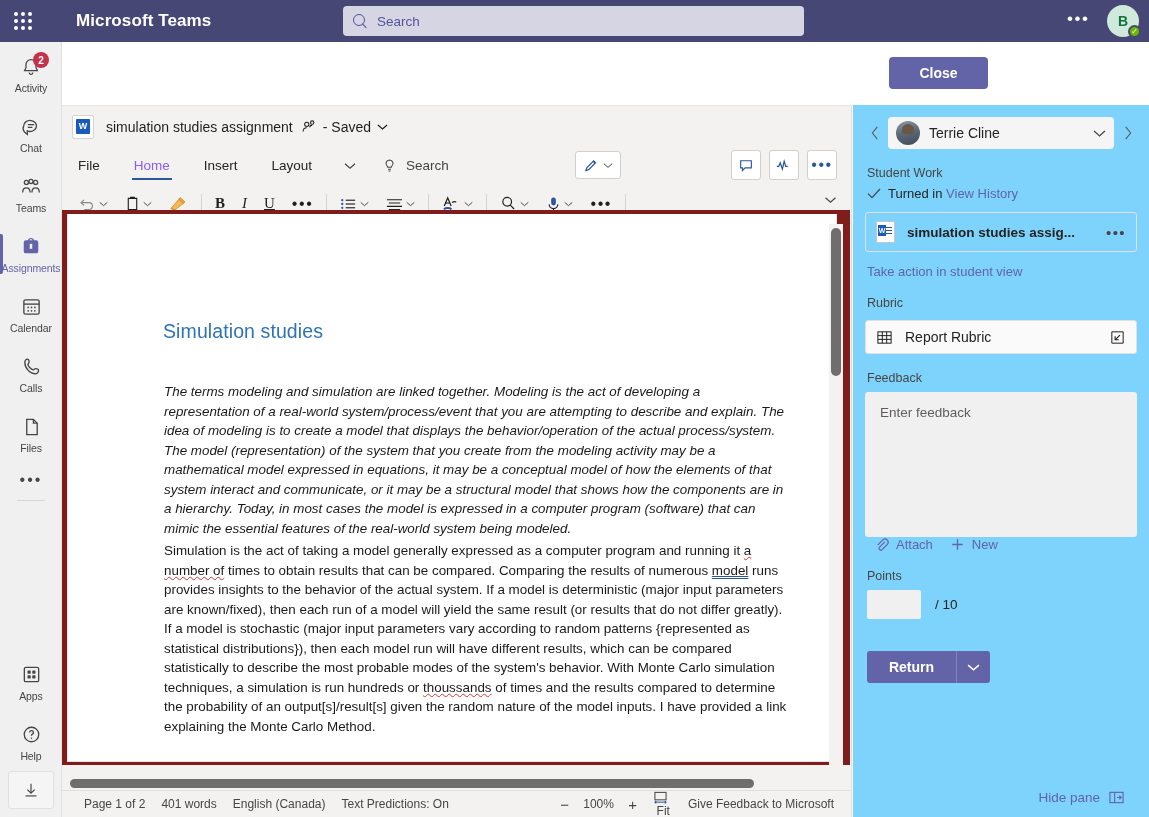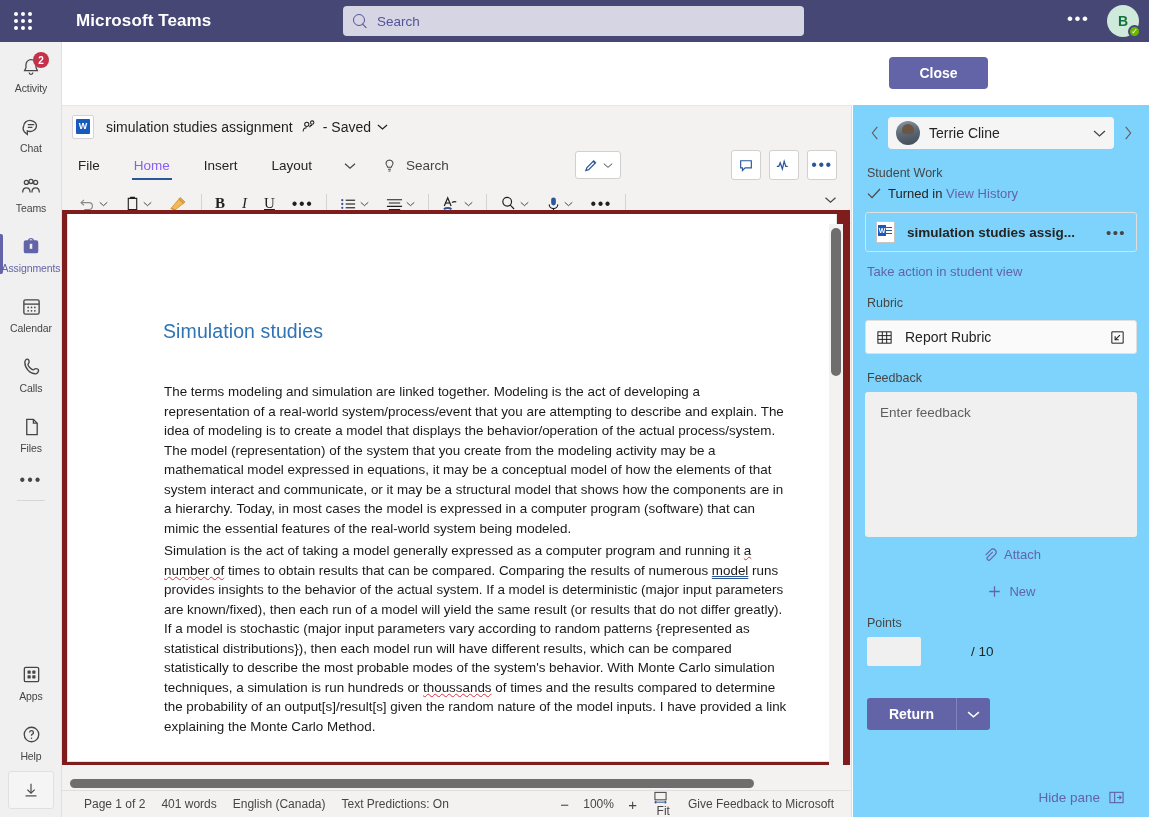--- a/index.html
+++ b/index.html
@@ -166,21 +166,21 @@
     background: #fff; border: 1px solid #e3e3e3; border-top: none;
   }
   .doc-title {
     position: absolute; left: 95px; top: 106px; font-size: 19.5px; color: #2e74b5;
     font-family: "Liberation Sans", sans-serif; letter-spacing: .1px;
   }
   .doc-p {
     position: absolute; left: 96px; width: 625px; font-size: 13.4px; line-height: 19.5px;
     color: #1a1a1a; text-align: left; font-family: "Liberation Sans", sans-serif;
   }
-  .doc-p1 { top: 168px; }
+  .doc-p1 { top: 168px; font-style: italic; }
   .doc-p2 { top: 327px; }
   .sp-red { text-decoration: underline; text-decoration-style: wavy; text-decoration-color: #d13438; text-decoration-thickness: 1px; }
   .sp-blue { text-decoration: underline; text-decoration-style: double; text-decoration-color: #2b579a; }
 
   
   .vscroll {
     position: absolute; right: 8px; top: 118px; width: 14px; height: 555px; background: #f3f2f1;
   }
   .vthumb {
     position: absolute; left: 2px; top: 4px; width: 10px; height: 148px;
@@ -256,24 +256,24 @@
   .takeaction { margin: 12px 0 0 14px; font-size: 13px; color: #6264a7; cursor: pointer; }
   .rubric-card {
     margin: 10px 12px 0 12px; height: 34px; background: #fafafa; border: 1px solid #e1dfdd; border-radius: 3px;
     display: flex; align-items: center; padding: 0 10px; cursor: pointer;
   }
   .rubric-name { font-size: 14px; color: #252423; flex: 1; margin-left: 12px; }
   .feedback-box {
     margin: 7px 12px 0 12px; height: 145px; background: #f0f0f0; border-radius: 3px;
     padding: 13px 15px; font-size: 13.5px; color: #605e5c; cursor: text;
   }
-  .fb-actions { display: flex; align-items: center; margin: 10px 0 0 14px; gap: 22px; flex-direction: column; }
+  .fb-actions { display: flex; align-items: center; margin: 0 0 0 14px; gap: 10px; }
   .fb-act { display: flex; align-items: center; color: #6264a7; font-size: 13px; cursor: pointer; }
   .fb-act span { margin-left: 7px; }
-  .points-row { display: flex; align-items: center; margin: 7px 0 0 14px; gap: 36px; }
+  .points-row { display: flex; align-items: center; margin: 7px 0 0 14px; }
   .points-input {
     width: 54px; height: 29px; background: #f0f0f0; border: none; border-radius: 2px;
     font-family: "Liberation Sans", sans-serif; font-size: 13px; padding: 0 8px; outline: none;
   }
   .points-total { margin-left: 14px; font-size: 13.5px; color: #252423; }
   .return-row { display: flex; margin: 32px 0 0 14px; }
   .btn-return {
     width: 89px; height: 32px; background: #6264a7; color: #fff; border: none;
     border-radius: 3px 0 0 3px; font-family: "Liberation Sans", sans-serif;
     font-size: 14px; font-weight: bold; cursor: pointer;

